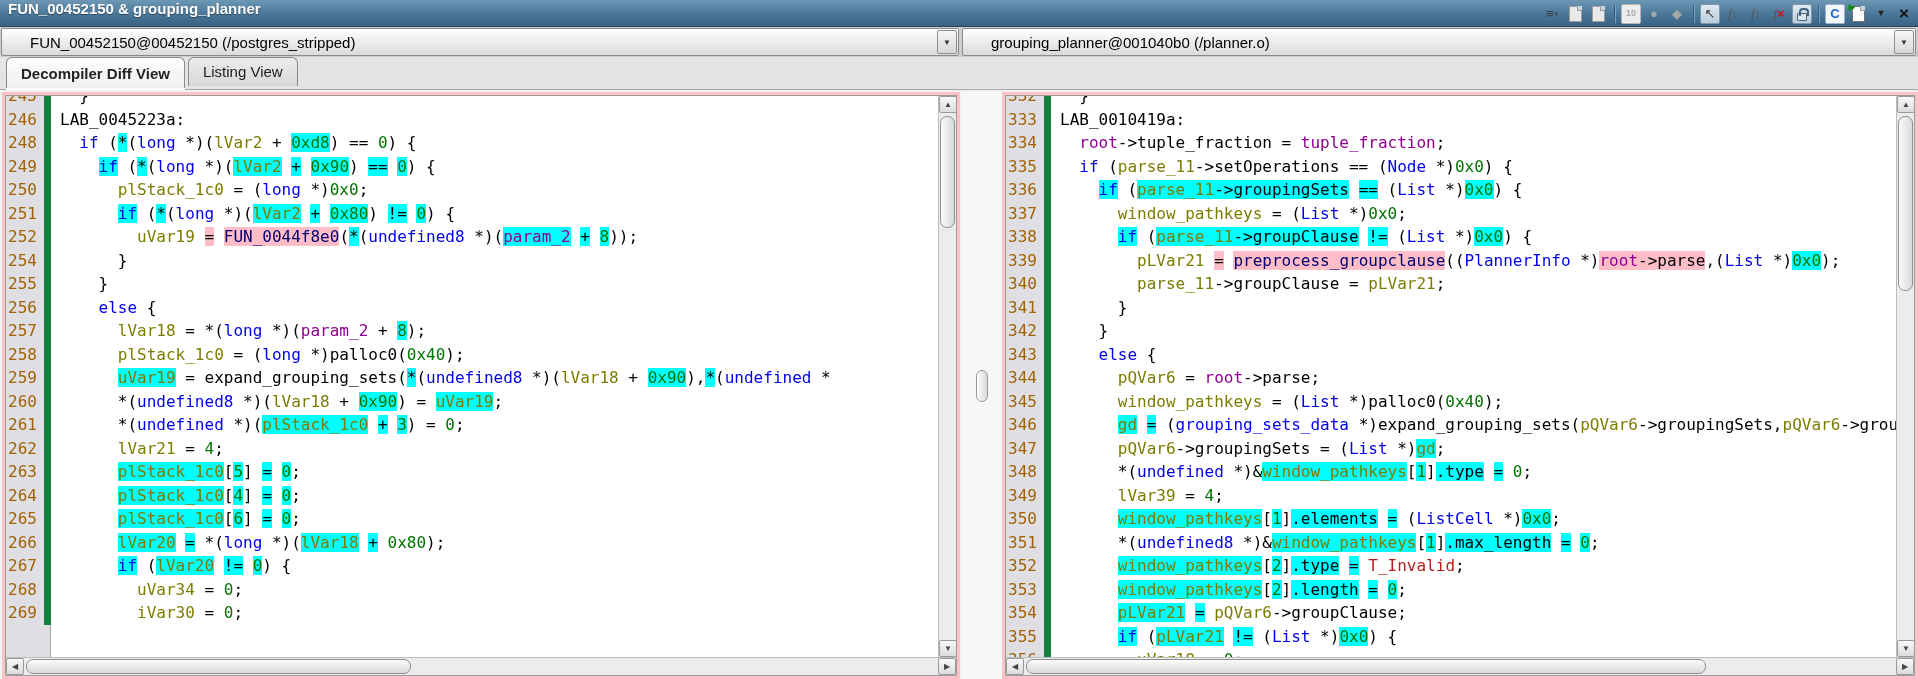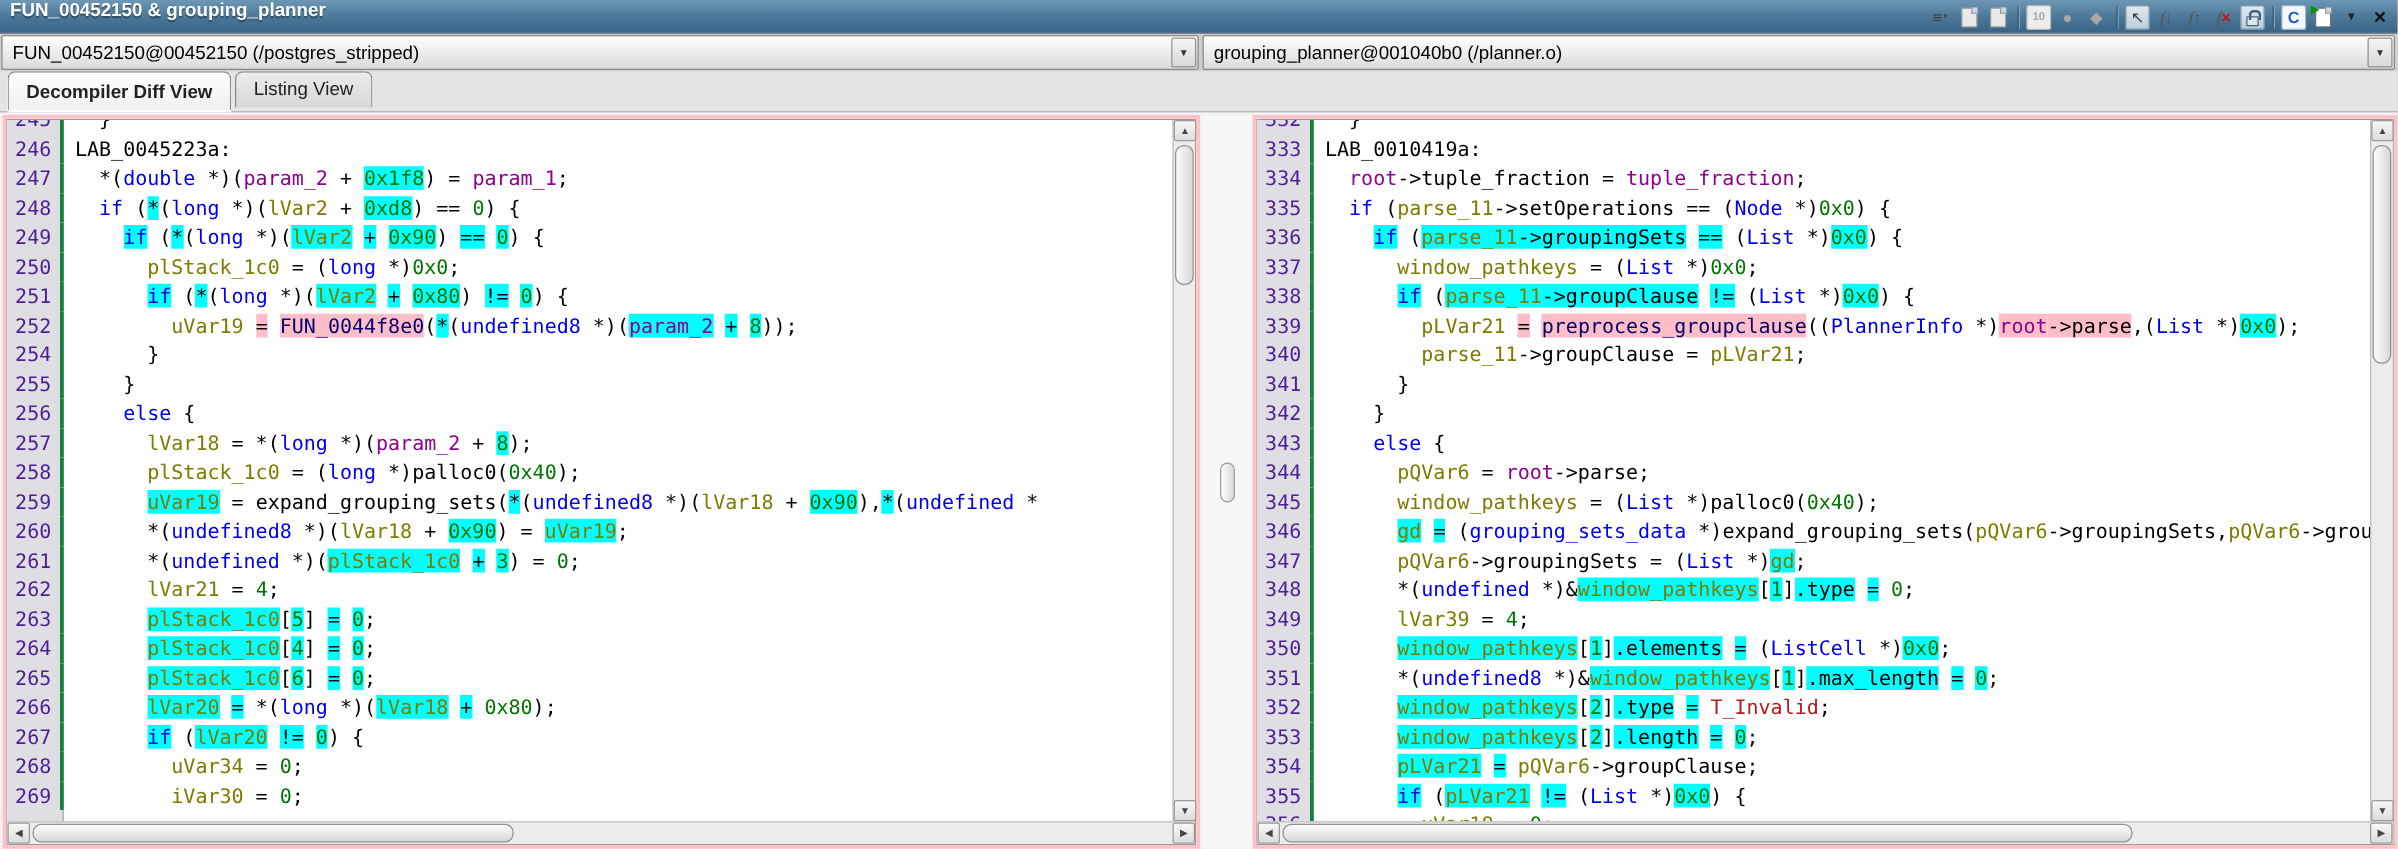--- a/index.html
+++ b/index.html
@@ -43,21 +43,21 @@
     height:6px; border:2px solid #44627c; border-bottom:none;
     border-radius:4px 4px 0 0; }
   .red-x { color:#cc1111; font-weight:bold; }
   .gray-f { color:#555; font-style:italic; font-family:"Liberation Serif", serif; }
 
   
   .combo-row { position:absolute; left:0; top:27px; right:0; height:30px;
     background:#cfcfcf; display:flex; }
   .combo { position:relative; height:28px; margin-top:1px;
     background:linear-gradient(#ffffff,#e9e9e9 60%,#dadada);
-    border:1px solid #8a8a8a; border-radius:2px; display:flex; align-items:center; }
+    border:1px solid #8a8a8a; border-radius:2px; display:flex; align-items:center;padding-left:20px; }
   .combo.left-c { width:958px; margin-left:1px; }
   .combo.right-c { width:954px; margin-left:3px; }
   .combo-text { font-size:15px; color:#000; padding-left:8px; white-space:nowrap;
     overflow:hidden; flex:1; }
   .combo-btn { width:20px; height:24px; margin-right:1px;
     background:linear-gradient(#f5f5f5,#d8d8d8); border:1px solid #909090;
     border-radius:2px; display:flex; align-items:center; justify-content:center;
     font-size:8px; color:#333; }
 
   
@@ -78,21 +78,21 @@
   .panel.p-left  { left:2px;   width:958px; }
   .panel.p-right { left:1002px; right:0; }
   .code-viewport { position:absolute; left:1px; top:1px; right:19px; bottom:19px;
     overflow:hidden; background:#fff; }
   .gutter-bg { position:absolute; left:0; top:0; bottom:0; width:45px;
     background:#dfdfe3; border-right:1px solid #a6a6a6; }
   .rows { position:absolute; left:0; top:-12px; right:0; }
   .crow { white-space:pre; font-family:"DejaVu Sans Mono", monospace;
     font-size:16px; line-height:23.5px; height:23.5px; }
   .ln { display:inline-block; width:45px; padding-right:7px; text-align:right;
-    background:#dfdfe3; border-right:3px solid #15803d; color:#4c1d95;
+    background:#dfdfe3; border-right:7px solid #15803d; color:#a16207;
     margin-right:9px; }
   .c-d { color:#000000; } .c-k { color:#0000ee; } .c-t { color:#0000ee; }
   .c-v { color:#7c7c00; } .c-p { color:#8f0090; } .c-c { color:#007400; }
   .c-f { color:#000000; } .c-F { color:#000070; } .c-e { color:#b91c1c; }
   .h-c { background:#00ffff; } .h-p { background:#ffbdc8; }
 
   
   .vscroll { position:absolute; right:1px; top:1px; width:18px; bottom:19px;
     background:#ececec; border-left:1px solid #bdbdbd; }
   .hscroll { position:absolute; left:1px; right:1px; bottom:1px; height:18px;
@@ -188,21 +188,20 @@
   </div>
 
   <div class="content">
 
     <div class="panel p-left">
       <div class="code-viewport">
         <div class="gutter-bg"></div>
         <div class="rows" id="rows-left">
             <div class="crow"><span class="ln">245</span><span class="c-d">  }</span></div>
             <div class="crow"><span class="ln">246</span><span class="c-d">LAB_0045223a:</span></div>
-            <div class="crow"><span class="ln">247</span><span class="c-d">  *(</span><span class="c-t">double</span><span class="c-d"> *)(</span><span class="c-p">param_2</span><span class="c-d"> + </span><span class="c-c h-c">0x1f8</span><span class="c-d">) = </span><span class="c-p">param_1</span><span class="c-d">;</span></div>
             <div class="crow"><span class="ln">248</span><span class="c-d">  </span><span class="c-k">if</span><span class="c-d"> (</span><span class="c-d h-c">*</span><span class="c-d">(</span><span class="c-t">long</span><span class="c-d"> *)(</span><span class="c-v">lVar2</span><span class="c-d"> + </span><span class="c-c h-c">0xd8</span><span class="c-d">) == </span><span class="c-c">0</span><span class="c-d">) {</span></div>
             <div class="crow"><span class="ln">249</span><span class="c-d">    </span><span class="c-k h-c">if</span><span class="c-d"> (</span><span class="c-d h-c">*</span><span class="c-d">(</span><span class="c-t">long</span><span class="c-d"> *)(</span><span class="c-v h-c">lVar2</span><span class="c-d"> </span><span class="c-d h-c">+</span><span class="c-d"> </span><span class="c-c h-c">0x90</span><span class="c-d">) </span><span class="c-d h-c">==</span><span class="c-d"> </span><span class="c-c h-c">0</span><span class="c-d">) {</span></div>
             <div class="crow"><span class="ln">250</span><span class="c-d">      </span><span class="c-v">plStack_1c0</span><span class="c-d"> = (</span><span class="c-t">long</span><span class="c-d"> *)</span><span class="c-c">0x0</span><span class="c-d">;</span></div>
             <div class="crow"><span class="ln">251</span><span class="c-d">      </span><span class="c-k h-c">if</span><span class="c-d"> (</span><span class="c-d h-c">*</span><span class="c-d">(</span><span class="c-t">long</span><span class="c-d"> *)(</span><span class="c-v h-c">lVar2</span><span class="c-d"> </span><span class="c-d h-c">+</span><span class="c-d"> </span><span class="c-c h-c">0x80</span><span class="c-d">) </span><span class="c-d h-c">!=</span><span class="c-d"> </span><span class="c-c h-c">0</span><span class="c-d">) {</span></div>
             <div class="crow"><span class="ln">252</span><span class="c-d">        </span><span class="c-v">uVar19</span><span class="c-d"> </span><span class="c-d h-p">=</span><span class="c-d"> </span><span class="c-F h-p">FUN_0044f8e0</span><span class="c-d">(</span><span class="c-d h-c">*</span><span class="c-d">(</span><span class="c-t">undefined8</span><span class="c-d"> *)(</span><span class="c-p h-c">param_2</span><span class="c-d"> </span><span class="c-d h-c">+</span><span class="c-d"> </span><span class="c-c h-c">8</span><span class="c-d">));</span></div>
             <div class="crow"><span class="ln">254</span><span class="c-d">      }</span></div>
             <div class="crow"><span class="ln">255</span><span class="c-d">    }</span></div>
             <div class="crow"><span class="ln">256</span><span class="c-d">    </span><span class="c-k">else</span><span class="c-d"> {</span></div>
             <div class="crow"><span class="ln">257</span><span class="c-d">      </span><span class="c-v">lVar18</span><span class="c-d"> = *(</span><span class="c-t">long</span><span class="c-d"> *)(</span><span class="c-p">param_2</span><span class="c-d"> + </span><span class="c-c h-c">8</span><span class="c-d">);</span></div>
             <div class="crow"><span class="ln">258</span><span class="c-d">      </span><span class="c-v">plStack_1c0</span><span class="c-d"> = (</span><span class="c-t">long</span><span class="c-d"> *)</span><span class="c-f">palloc0</span><span class="c-d">(</span><span class="c-c">0x40</span><span class="c-d">);</span></div>

